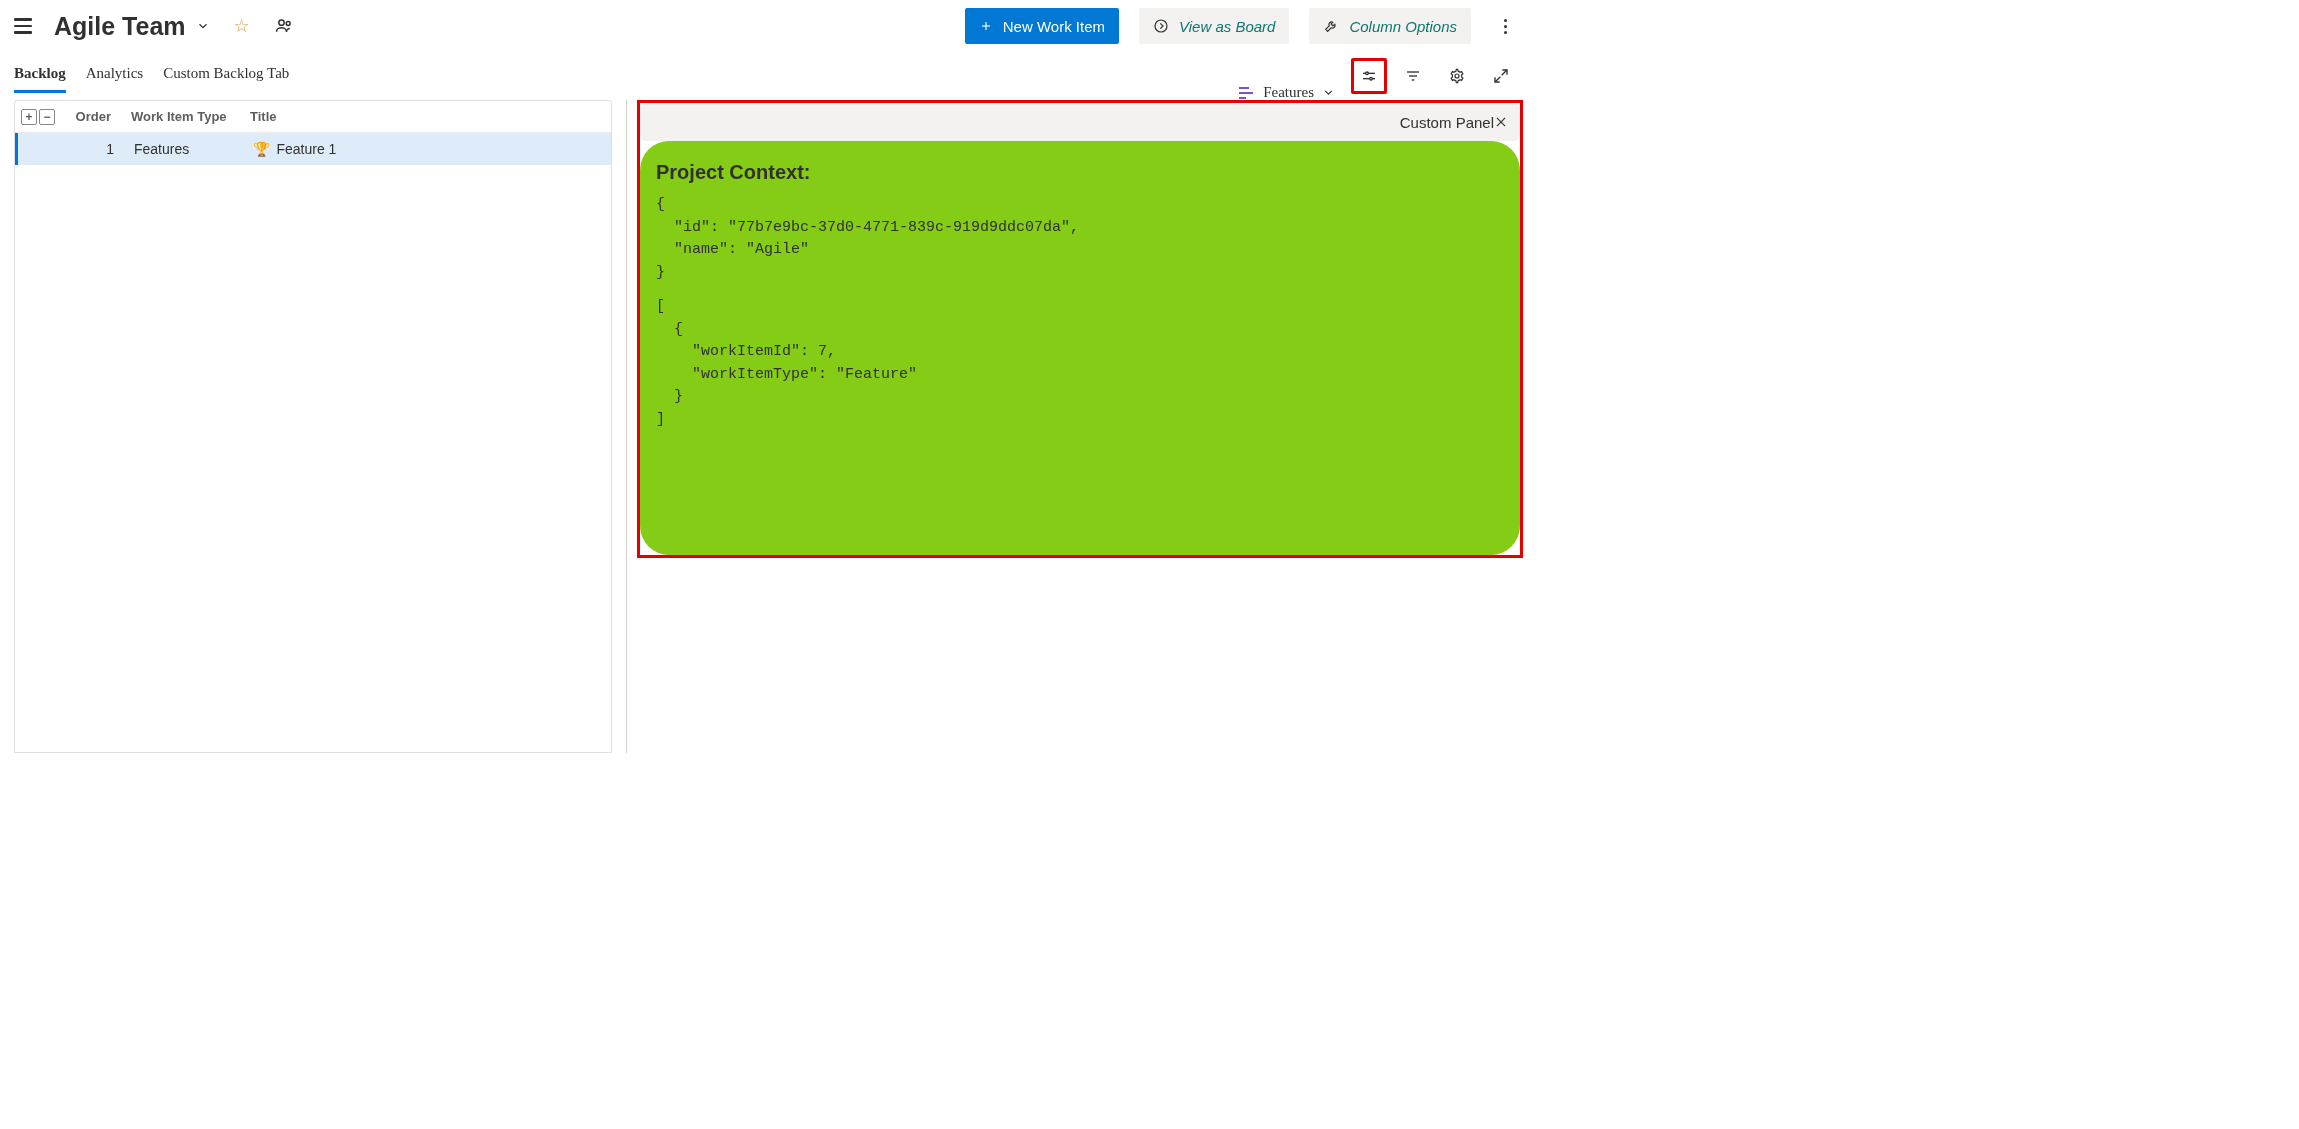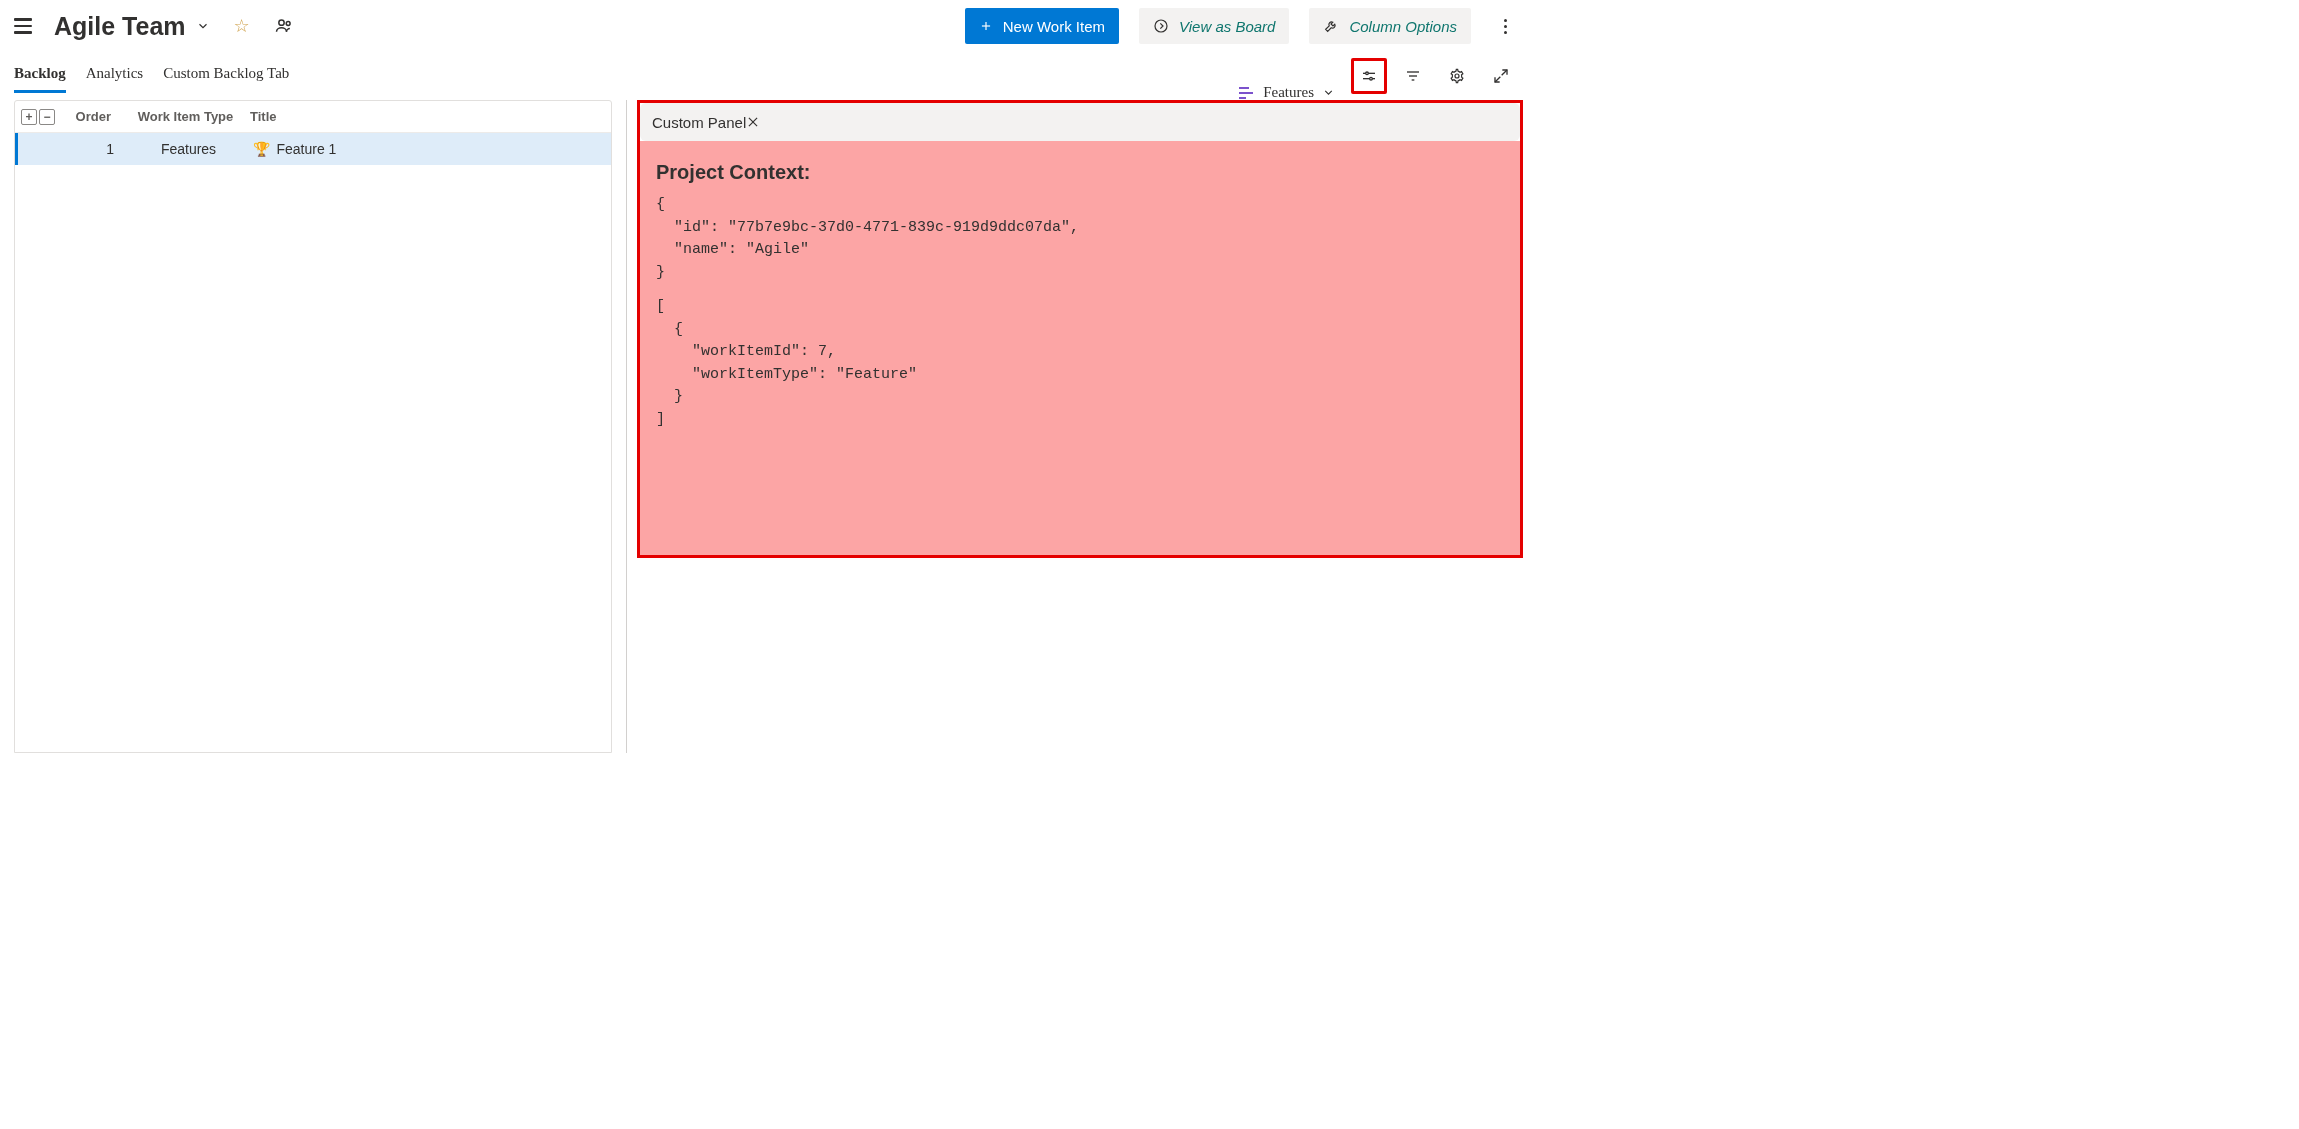--- a/index.html
+++ b/index.html
@@ -71,40 +71,40 @@
     .grid-wrap { flex: 0 0 612px; padding: 4px 0 0 14px;}
     .grid {
       border: 1px solid #e1dfdd; border-radius: 3px 3px 0 0; background:#fff;
       height: 100%; overflow:hidden;
     }
     .grid-head, .grid-row { display: flex; align-items: center; height: 32px; }
     .grid-head { color: #605e5c; font-weight: 600; font-size: 13px; border-bottom: 1px solid #edebe9;}
     .col-btns { width: 50px; display:flex; gap:2px; padding-left:6px;}
     .sq-btn { width:16px; height:16px; border:1px solid #8a8886; border-radius:2px; display:flex; align-items:center; justify-content:center; font-size:12px; line-height:1; cursor:pointer; color:#605e5c;}
     .col-order { width: 60px; text-align:right; padding-right: 14px;}
-    .col-type  { width: 115px; padding-left: 6px; text-align: center;}
+    .col-type  { width: 115px; padding-left: 6px;}
     .col-title { flex:1; padding-left: 10px;}
     .grid-row { background:#deecf9; border-left: 3px solid #0078d4; font-size:14px; }
     .feat-icon { color:#0b6bcb; margin-right:6px; }
     
     .vsplit { width: 1px; background:#d2d0ce; margin: 4px 0 0 14px; align-self: stretch;}
     
     .panel-wrap { flex:1; padding: 4px 10px 6px 10px; display:flex; }
     .panel {
       flex:1; border: 3px solid #e40000; display:flex; flex-direction:column;
       max-height: 458px;
     }
     .panel-head {
-      display:flex; align-items:center; justify-content:flex-start;
+      display:flex; align-items:center; justify-content:flex-end;
       background:#f3f2f1; height: 38px; padding: 8px 12px;
       font-size: 15px;
       border-radius: 6px;
     }
     .close-x { cursor:pointer; font-size:18px; }
-    .panel-body { padding: 14px 16px; overflow:auto; background:#fca5a5; flex:1;}
+    .panel-body { padding: 14px 16px; overflow:auto; background:#84cc16; flex:1;border-radius:29px;}
     .panel-body h2 { font-size: 20px; font-weight:700; margin: 6px 0 10px 0;}
     .panel-body pre {
       font-family: Consolas, "Courier New", monospace;
       font-size: 15px; line-height: 1.5; white-space: pre;
       margin-bottom: 12px;
     }
     svg { display:block; }
   </style>
 </head>
 <body>

